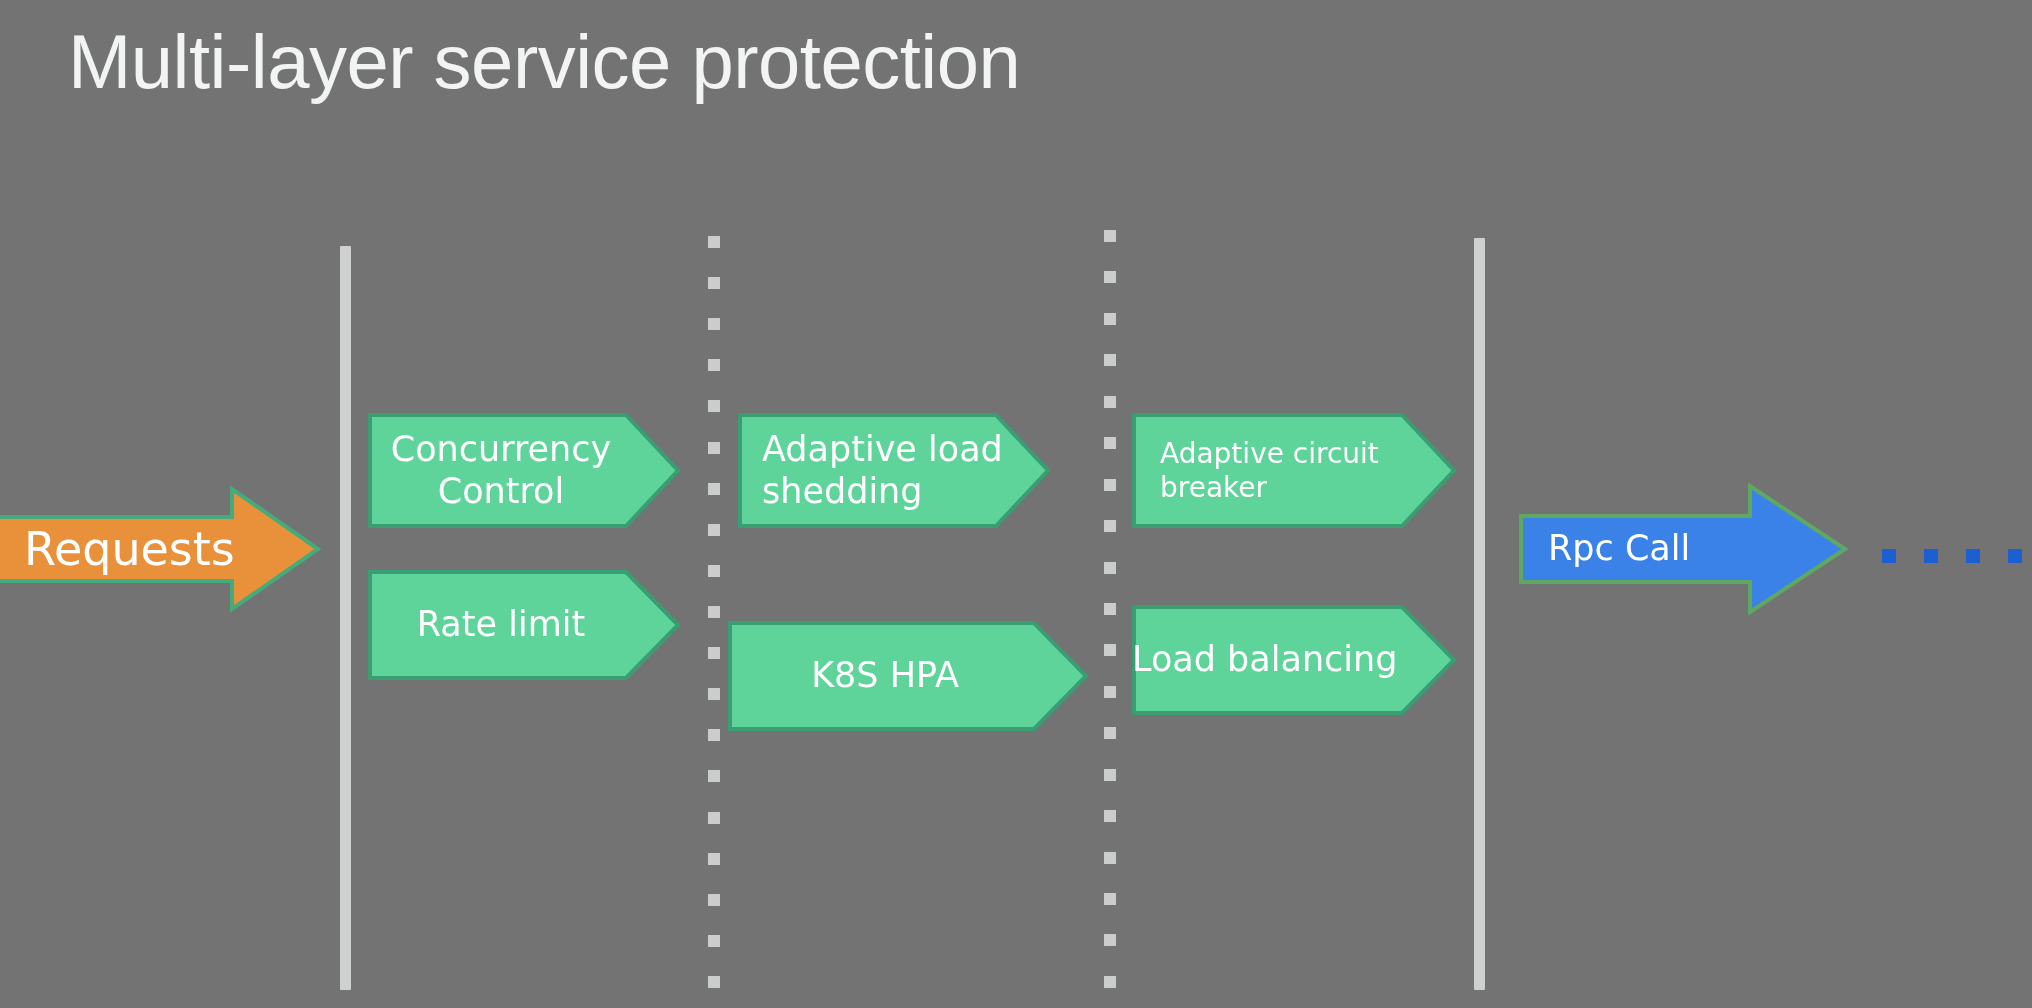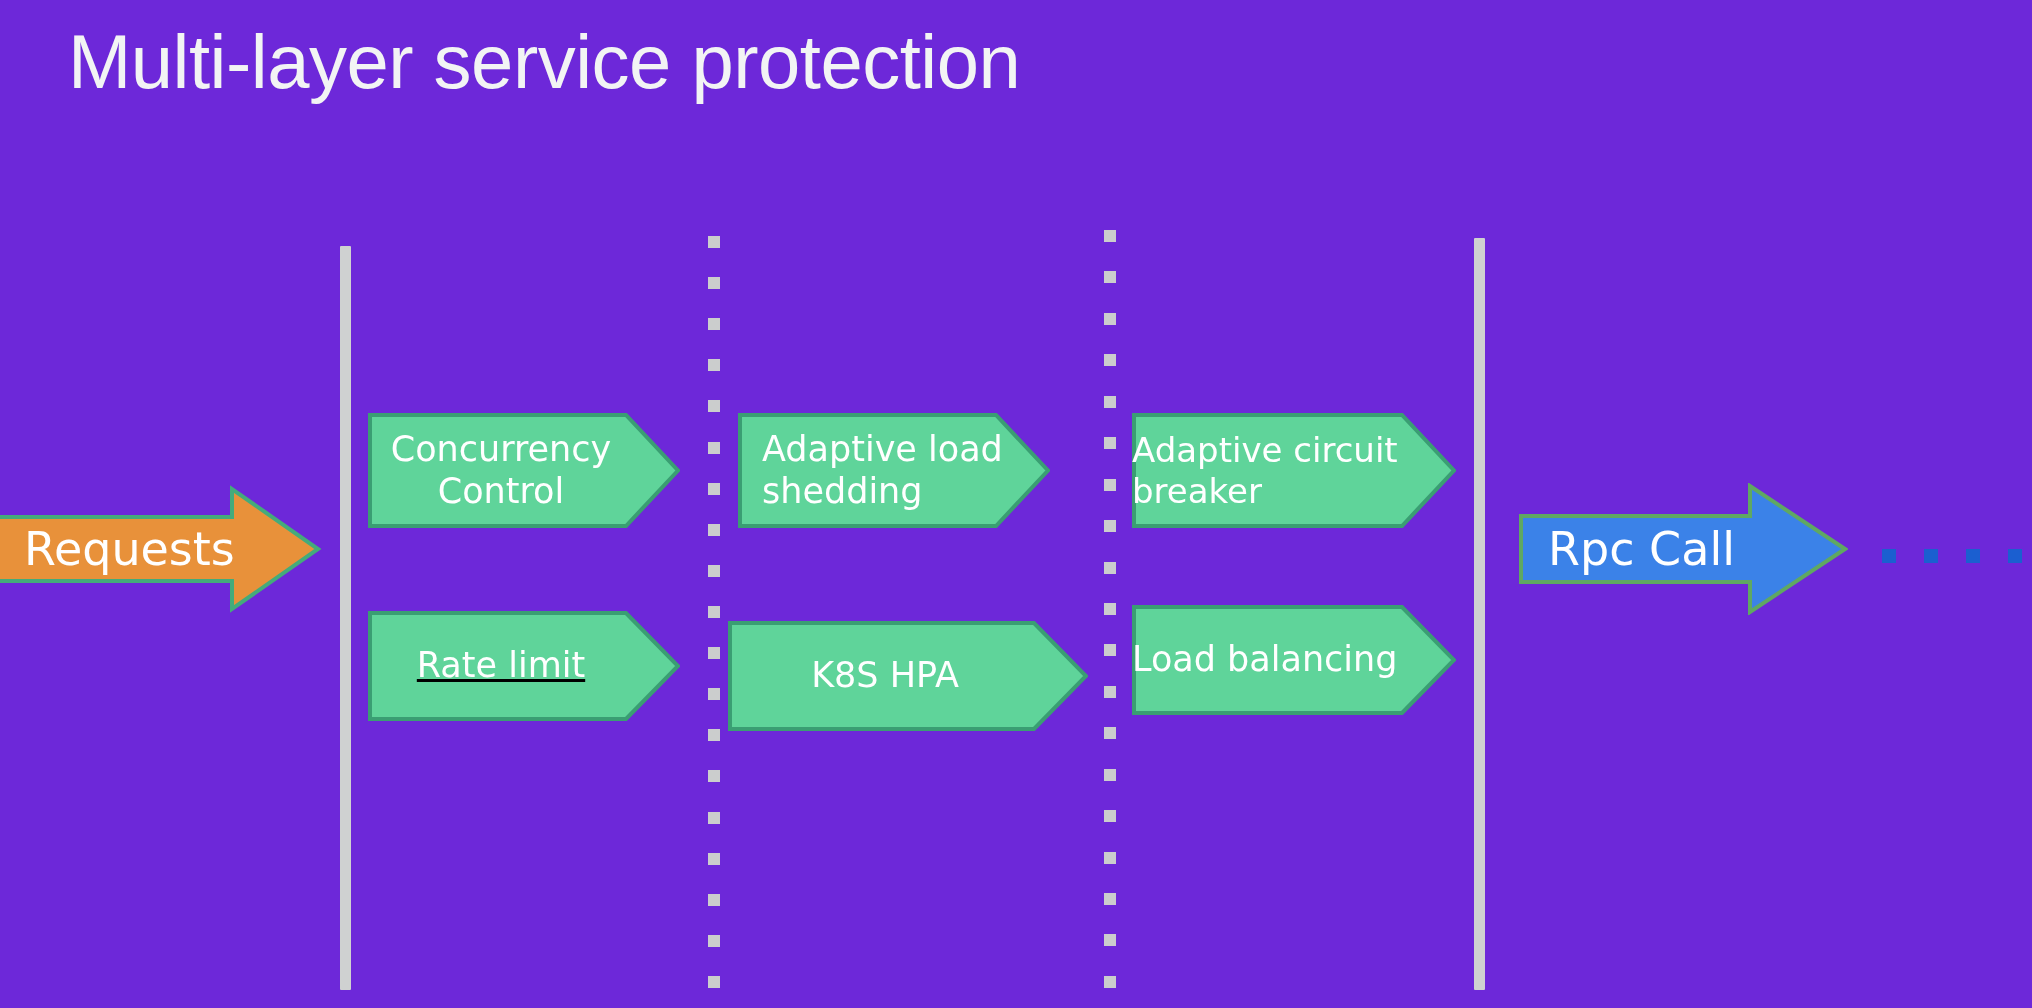--- a/index.html
+++ b/index.html
@@ -5,21 +5,21 @@
   * { margin:0; padding:0; box-sizing:border-box; }
   html, body {
     width:2032px; height:1008px;
     background:#21292b;
     overflow:hidden;
     font-family:"Liberation Sans", sans-serif;
   }
   #stage {
     position:relative;
     width:2032px; height:1008px;
-    background:#6d28d9;
+    background:#737373;
   }
 
   
   #title {
     position:absolute;
     left:68px; top:22px;
     font-family:"Liberation Sans", sans-serif;
     font-size:76px;
     font-weight:400;
     color:#f2f4f4;
@@ -72,21 +72,21 @@
   .chev.centered .lbl { width:100%; text-align:center; padding-right:46px; }
   .chev.leftal  .lbl { text-align:left; }
 
   
   #requests-arrow .lbl {
     font-size:46px;
     padding-left:32px;
   }
   
   #rpc-arrow .lbl {
-    font-size:46px;
+    font-size:35px;
     padding-left:30px;
   }
 
   
   #trail-dots {
     position:absolute;
     display:flex;
     align-items:center;
     gap:28px;
   }
@@ -156,21 +156,21 @@
   </div>
 
   <div class="shape chev centered" style="left:368px; top:413px; width:312px; height:115px;">
     <svg width="312" height="115" viewBox="0 0 312 115">
       <polygon points="2,2 258,2 310,57.5 258,113 2,113" fill="#5fd49a" stroke="#3a9e73" stroke-width="4"></polygon>
     </svg>
     <span class="lbl">Concurrency
 Control</span>
   </div>
 
-  <div class="shape chev centered" style="left:368px; top:611px; width:312px; height:110px;text-decoration:underline;">
+  <div class="shape chev centered" style="left:368px; top:570px; width:312px; height:110px;">
     <svg width="312" height="110" viewBox="0 0 312 110">
       <polygon points="2,2 258,2 310,55 258,108 2,108" fill="#5fd49a" stroke="#3a9e73" stroke-width="4"></polygon>
     </svg>
     <span class="lbl">Rate limit</span>
   </div>
 
   <div class="shape chev leftal" style="left:738px; top:413px; width:312px; height:115px;">
     <svg width="312" height="115" viewBox="0 0 312 115">
       <polygon points="2,2 258,2 310,57.5 258,113 2,113" fill="#5fd49a" stroke="#3a9e73" stroke-width="4"></polygon>
     </svg>
@@ -182,21 +182,21 @@
     <svg width="360" height="110" viewBox="0 0 360 110">
       <polygon points="2,2 306,2 358,55 306,108 2,108" fill="#5fd49a" stroke="#3a9e73" stroke-width="4"></polygon>
     </svg>
     <span class="lbl">K8S HPA</span>
   </div>
 
   <div class="shape chev leftal" style="left:1132px; top:413px; width:324px; height:115px;">
     <svg width="324" height="115" viewBox="0 0 324 115">
       <polygon points="2,2 270,2 322,57.5 270,113 2,113" fill="#5fd49a" stroke="#3a9e73" stroke-width="4"></polygon>
     </svg>
-    <span class="lbl" style="font-size:34px;">Adaptive circuit
+    <span class="lbl" style="padding-left:28px; font-size:28px;">Adaptive circuit
 breaker</span>
   </div>
 
   <div class="shape chev leftal" style="left:1132px; top:605px; width:324px; height:110px;">
     <svg width="324" height="110" viewBox="0 0 324 110">
       <polygon points="2,2 270,2 322,55 270,108 2,108" fill="#5fd49a" stroke="#3a9e73" stroke-width="4"></polygon>
     </svg>
     <span class="lbl" style="">Load balancing</span>
   </div>
 

